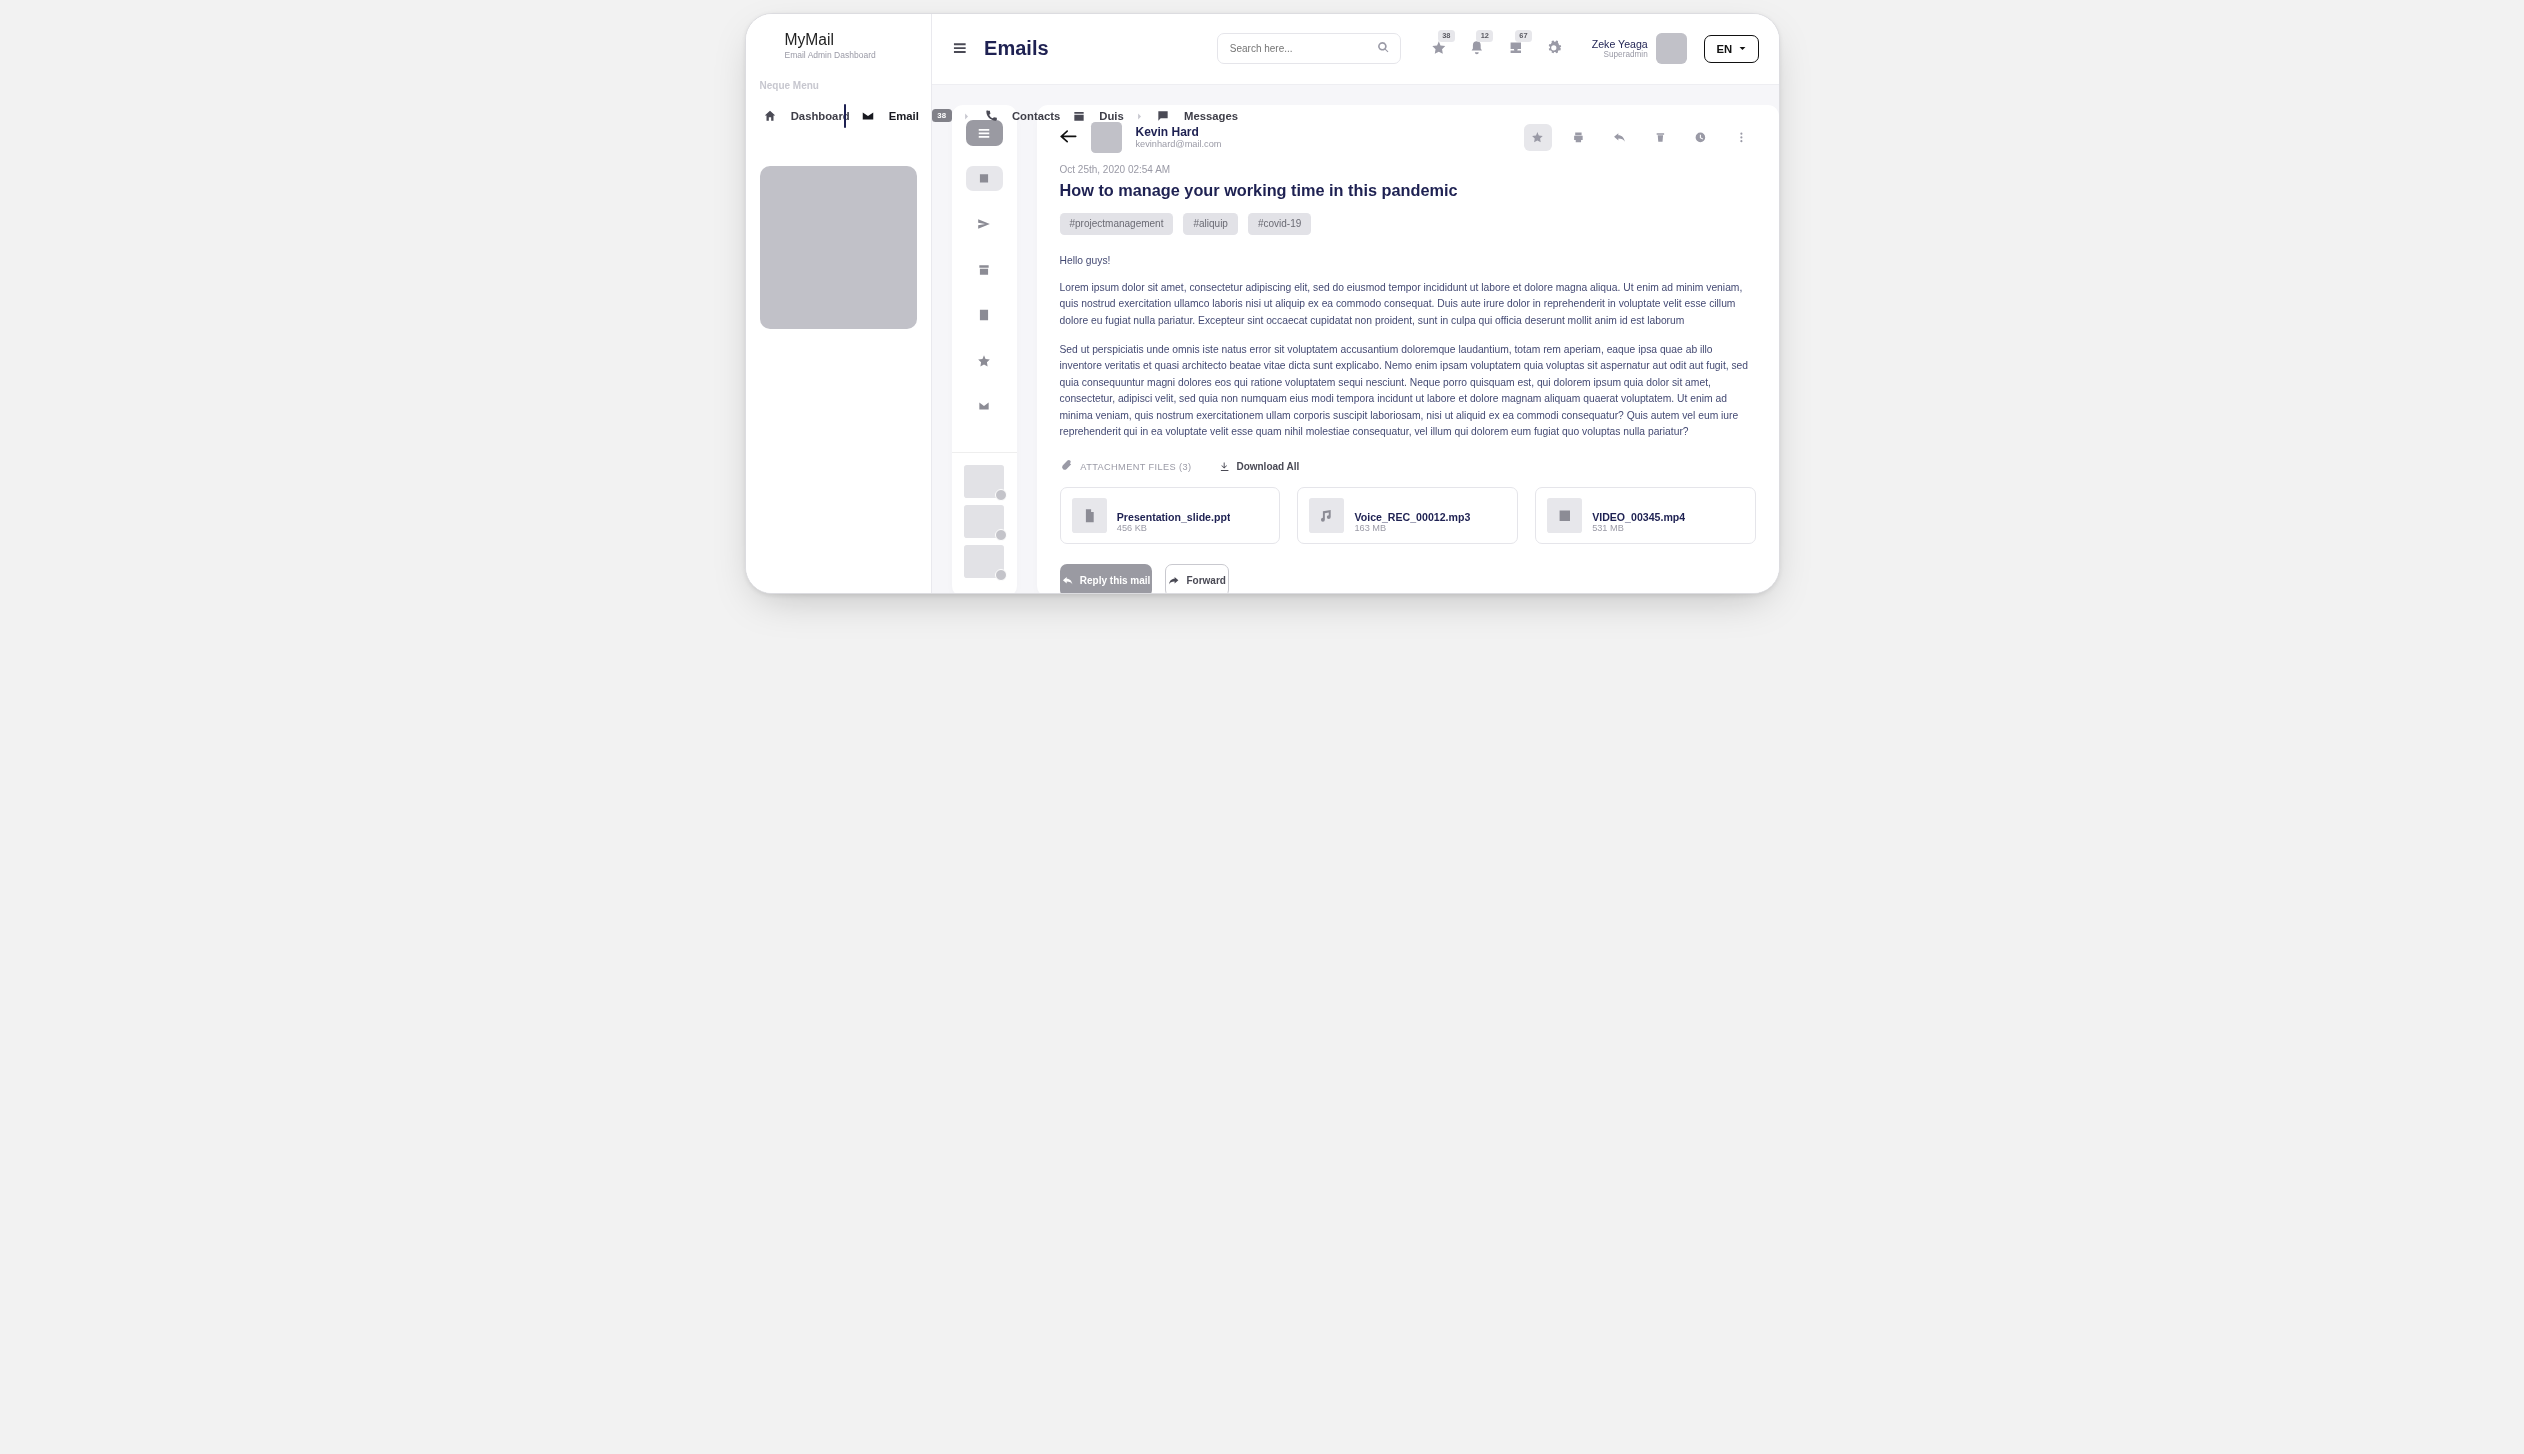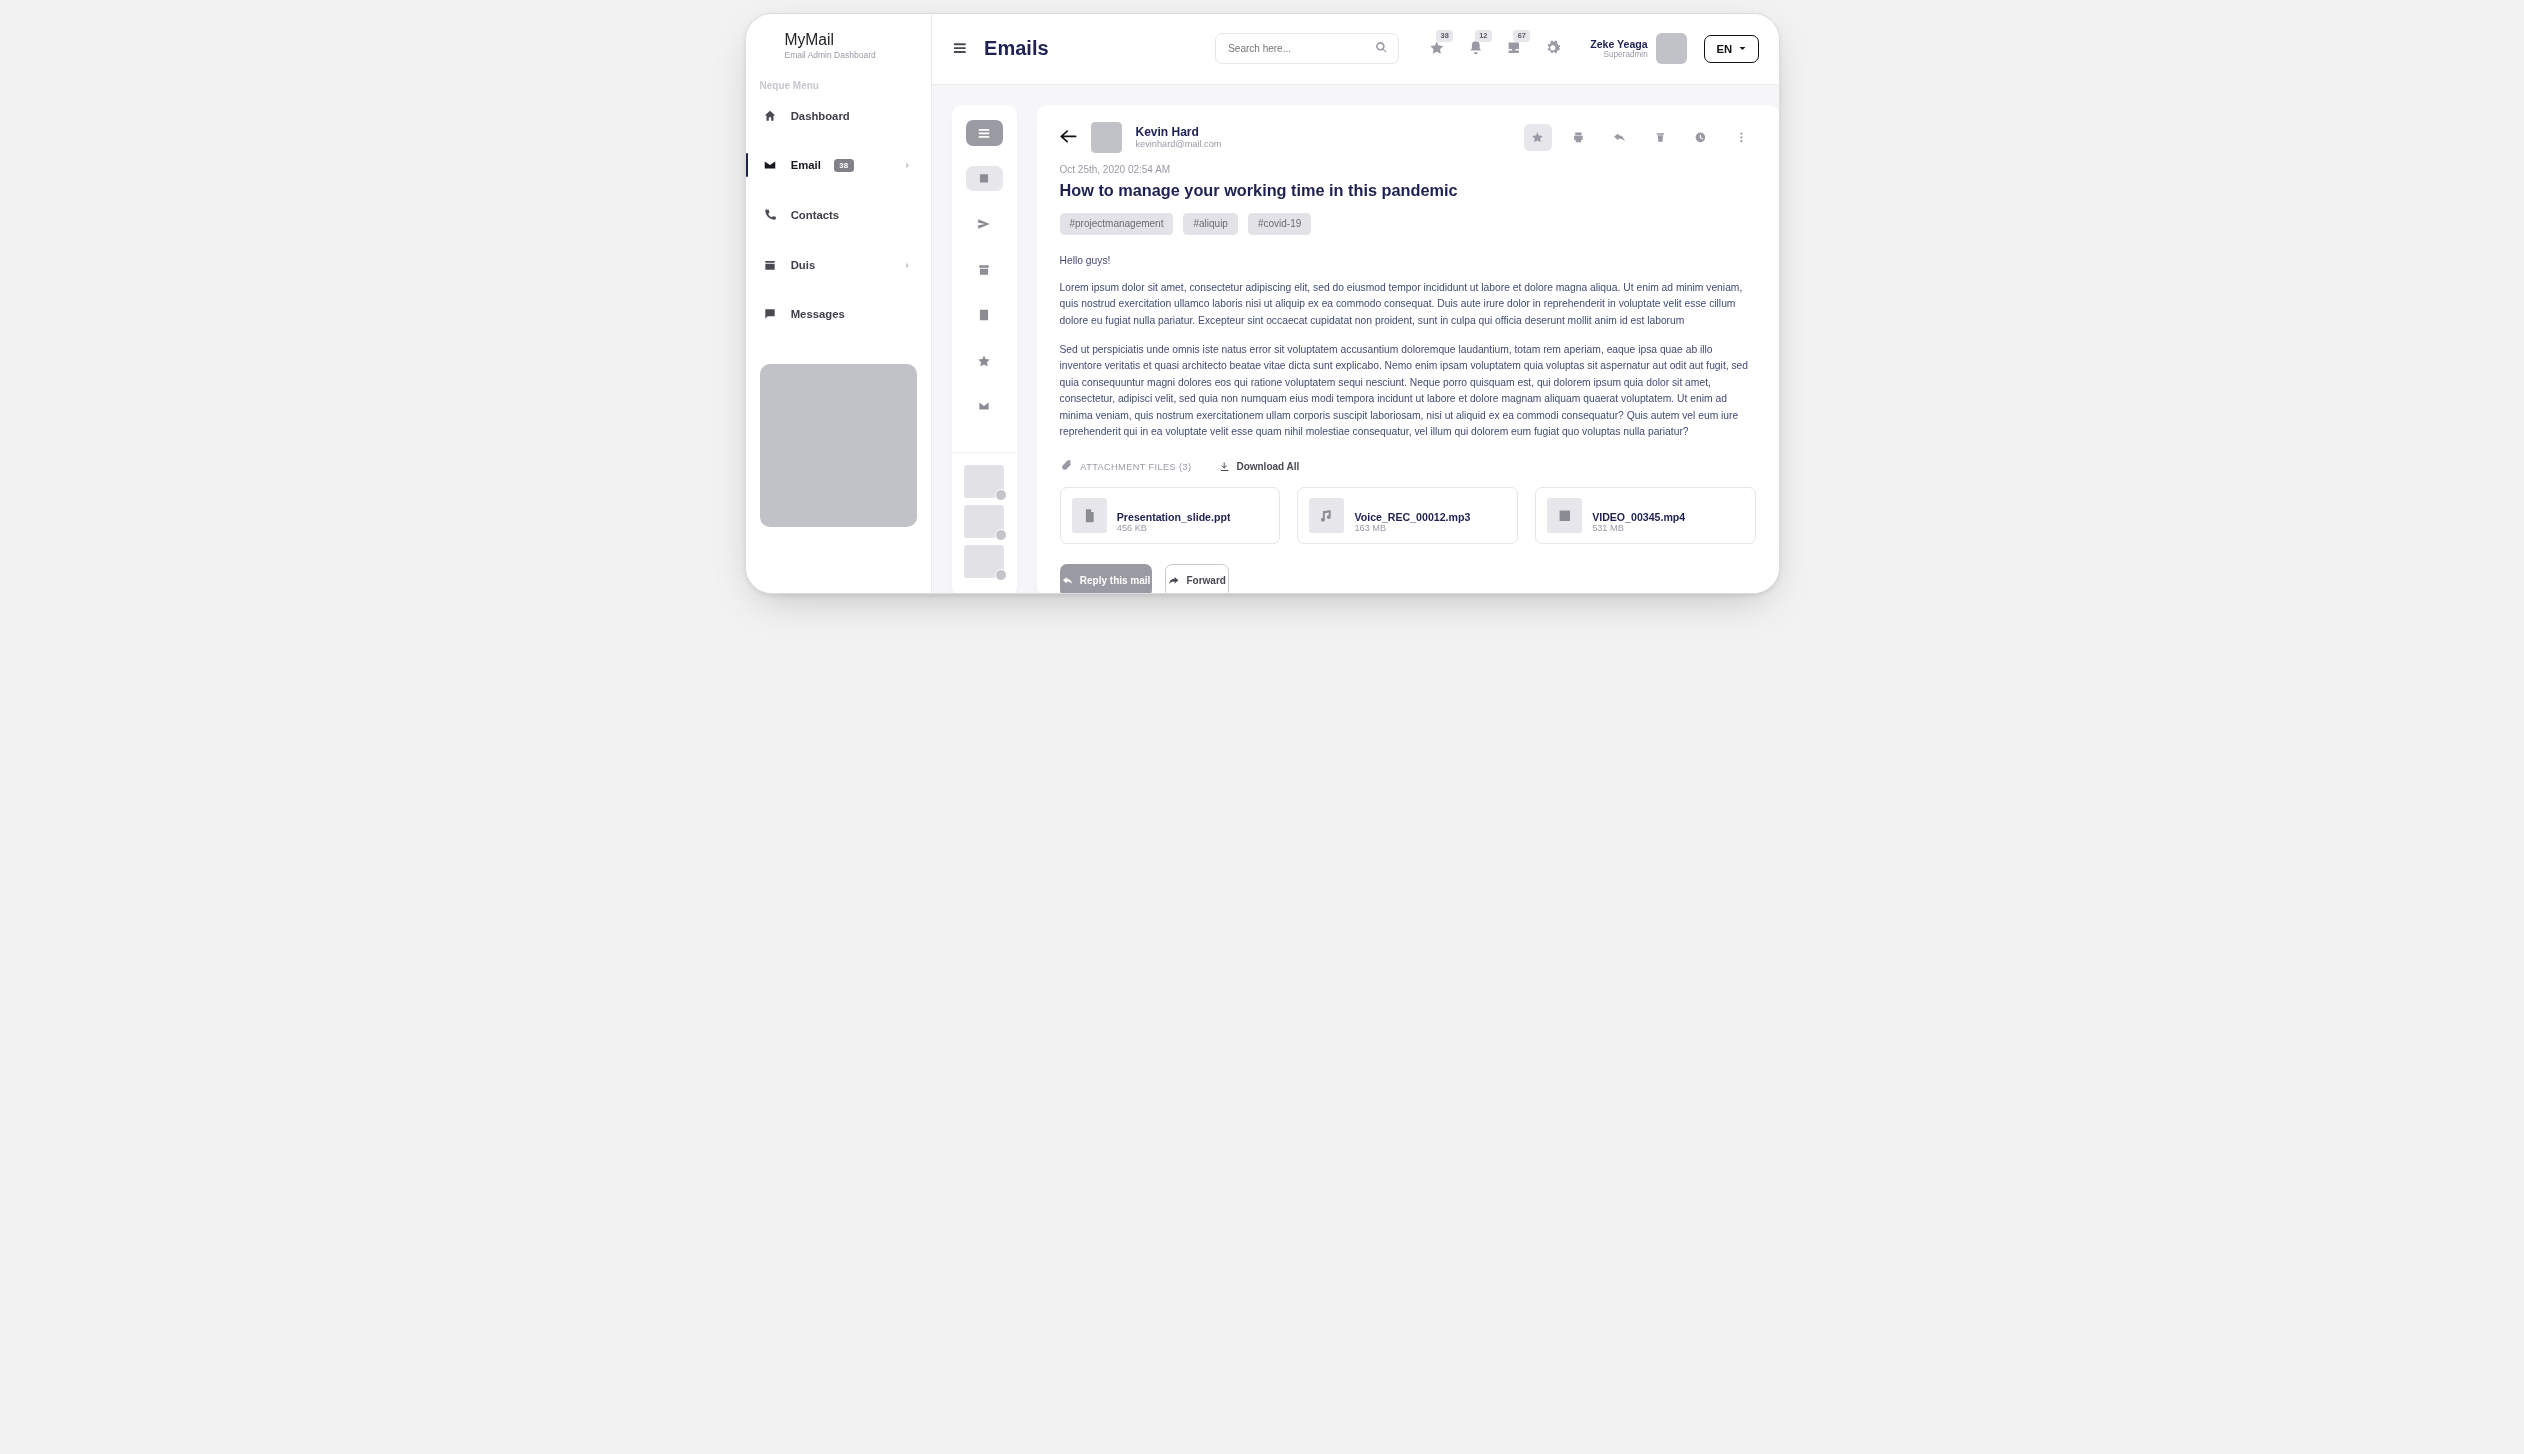--- a/index.html
+++ b/index.html
@@ -38,21 +38,21 @@
     padding:17px 14px;
     display:flex;flex-direction:column;
     position:relative;
   }
   .brand{margin-bottom:17px;padding-left:25px}
   .brand .title{font-size:15.6px;font-weight:400;color:#222}
   .brand .sub{font-size:8.5px;color:var(--muted);margin-top:1.4px}
 
   .menu-label{font-size:10px;color:var(--muted2);font-weight:600;margin:2.8px 0 8.5px 0}
 
-  .nav{display:flex;flex-direction:column;gap:17px}
+  .nav{display:flex;gap:5px}
   .nav-item{display:flex;align-items:center;gap:12.8px;padding:8.5px 2.8px;border-radius:7px;position:relative}
   .nav-item .ico{width:15.6px;height:15.6px;display:flex;align-items:center;justify-content:center}
   .nav-item .ico svg{width:14px;height:14px;fill:#4a4a55}
   .nav-item .lbl{font-size:11.3px;font-weight:600;color:#3e3e48}
   .nav-item .chev{margin-left:auto;margin-right:2.8px}
   .nav-item .chev svg{width:5.7px;height:7px;fill:#c8c8d0}
   .nav-item.active::before{content:"";position:absolute;left:-14px;top:4.3px;bottom:4.3px;width:2.8px;background:var(--accent);border-radius:2.1px}
   .nav-item.active .lbl{color:#17181f}
   .badge{background:#818189;color:#fff;font-size:7.8px;font-weight:700;border-radius:3.5px;padding:2.1px 5.7px}
 
@@ -75,21 +75,21 @@
 
   .top-icons{display:flex;gap:23px;align-items:center;margin-left:12.8px}
   .ticon{position:relative}
   .ticon svg{width:15.6px;height:15.6px;fill:var(--muted)}
   .ticon .bub{
     position:absolute;top:-10px;right:-8.5px;background:#e7e7eb;color:#5a5a62;
     font-size:7.4px;font-weight:700;padding:1.4px 4.3px;border-radius:3.5px
   }
   .gear svg{width:15.6px;height:15.6px;fill:var(--muted)}
   .userblk{display:flex;align-items:center;gap:8.5px;margin-left:12.8px}
-  .userblk .name{font-size:10.6px;font-weight:700;color:var(--accent);text-align:right}
+  .userblk .name{font-size:10.6px;font-weight:400;color:var(--accent);text-align:right}
   .userblk .role{font-size:8.2px;color:var(--muted);text-align:right}
   .userblk .av{width:31px;height:31px;background:var(--grey2);border-radius:5.7px}
   .lang{border:1.1px solid #111;border-radius:7px;padding:7px 11.3px;font-weight:700;color:#111;display:flex;align-items:center;gap:7px}
   .lang svg{width:7px;height:5.7px;fill:#111}
 
   .content{flex:1;display:flex;min-height:0;padding:20px 0 0 20px;gap:20px}
 
   
   .rail{
     width:65px;background:#fff;border-radius:11.3px;display:flex;flex-direction:column;align-items:center;

